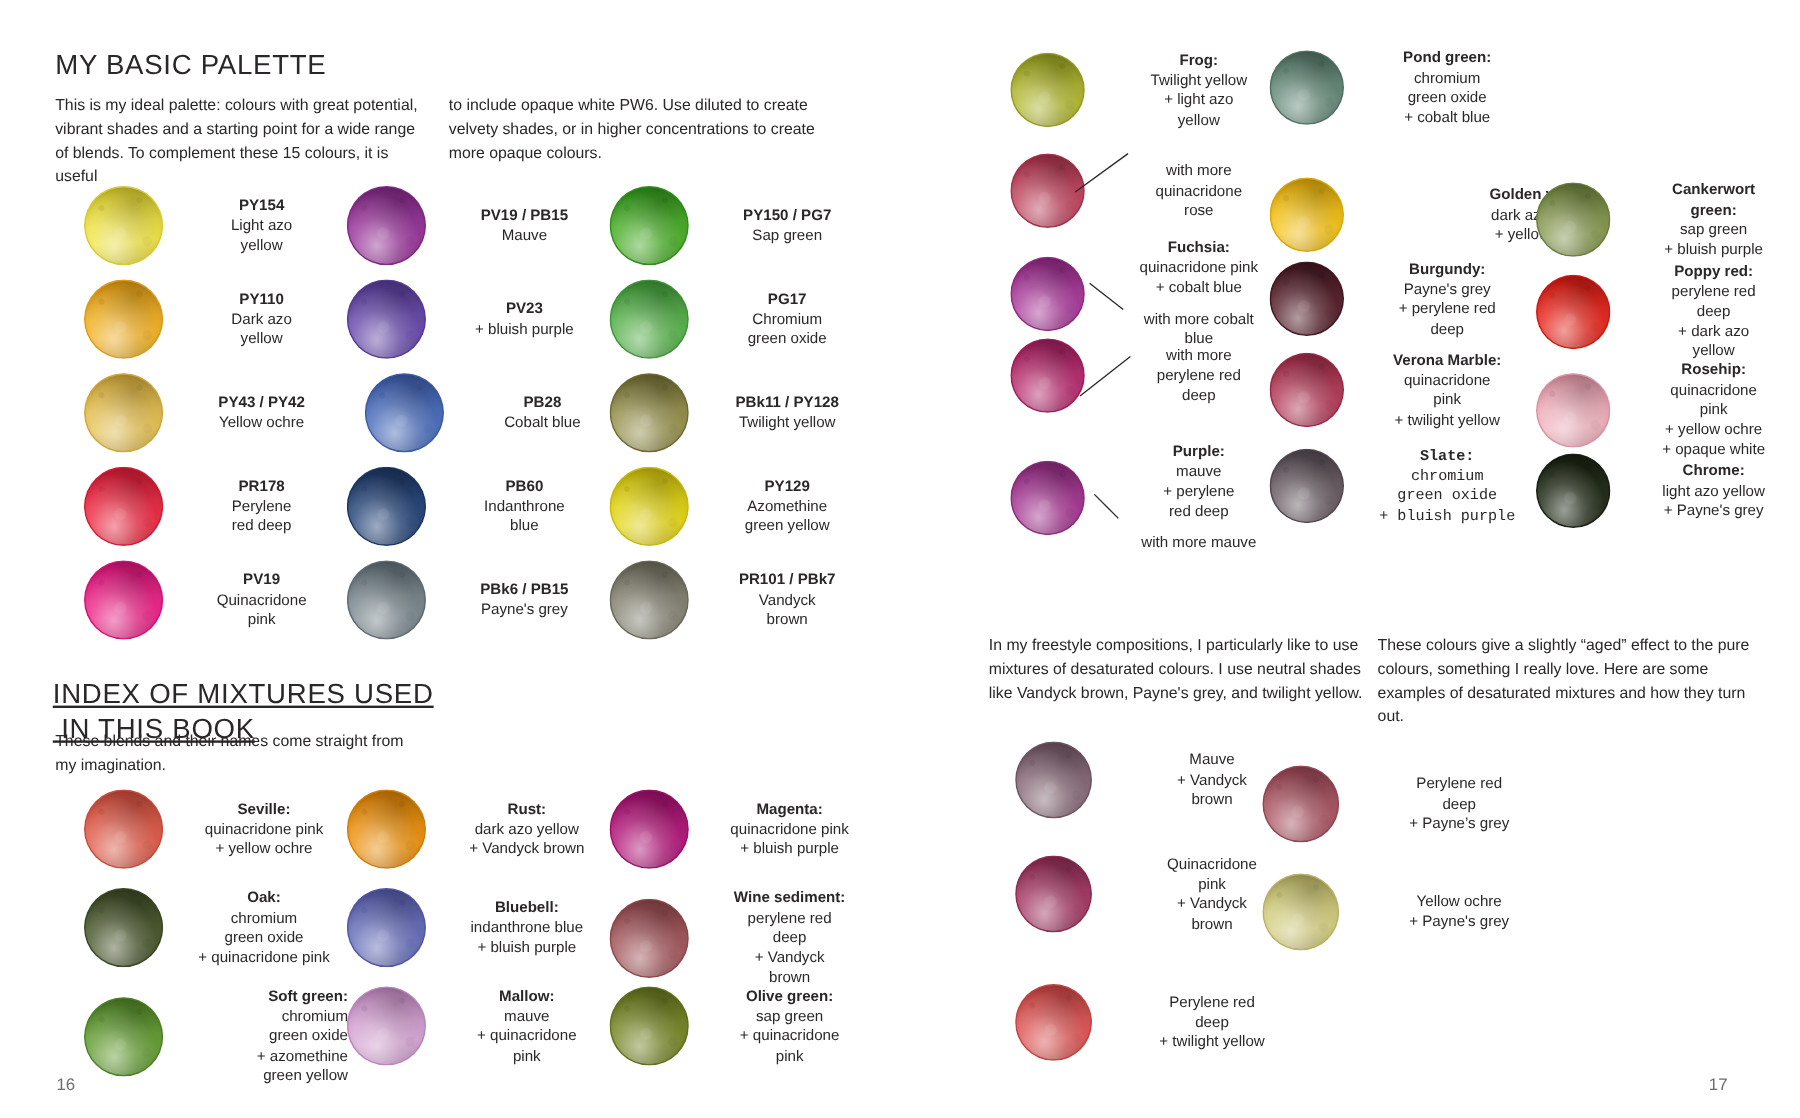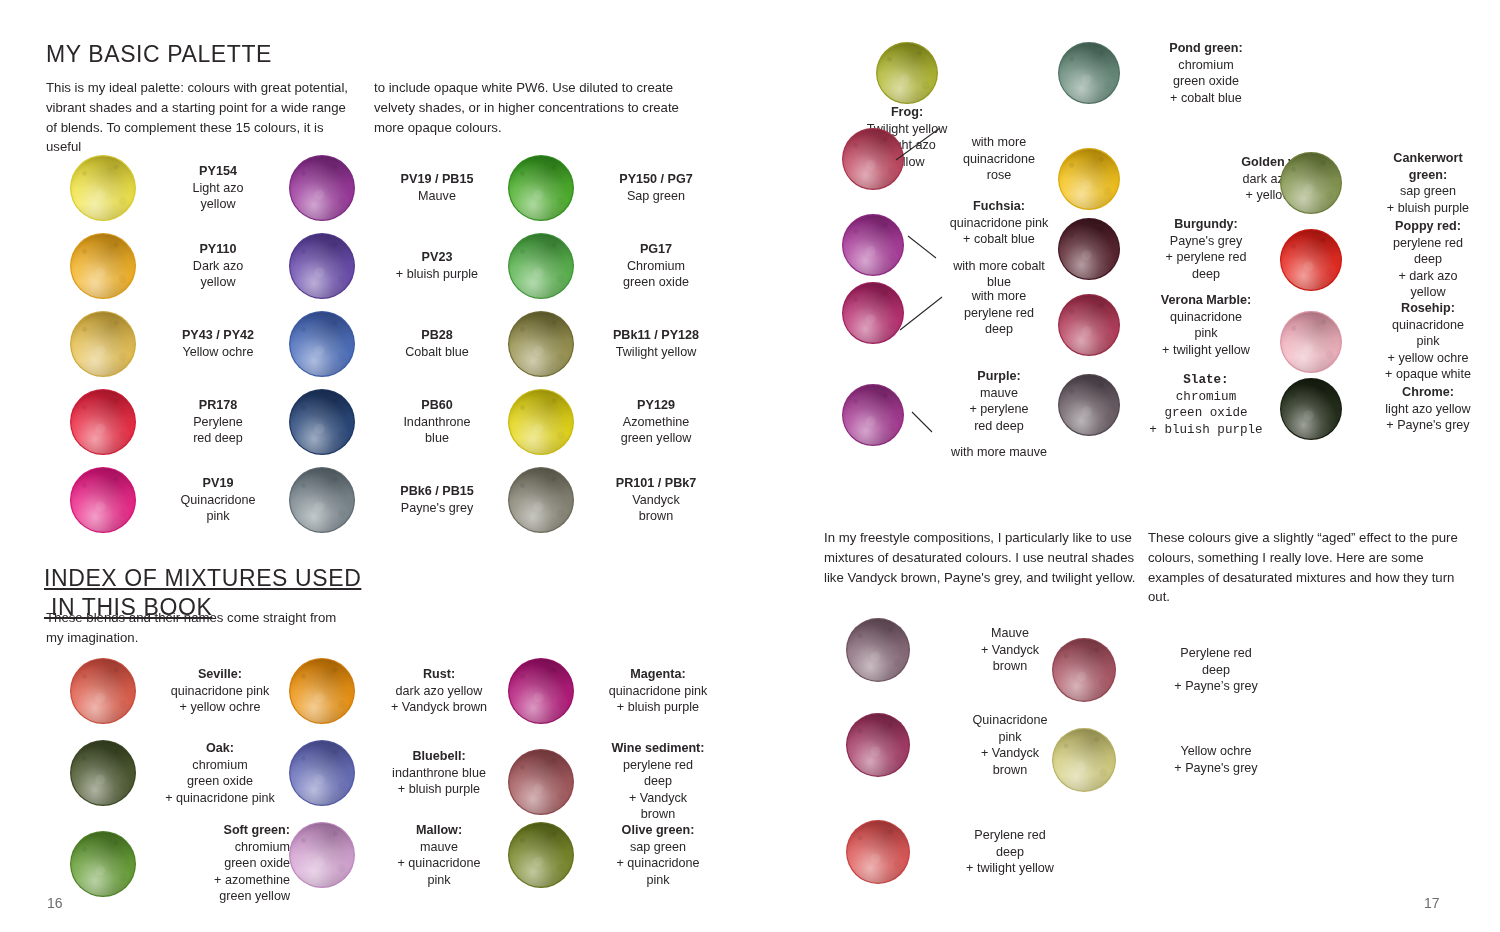--- a/index.html
+++ b/index.html
@@ -137,21 +137,21 @@
         <div style="width: 16px;"></div>
         <div class="caption" style="width: 132px;"><div class="nm">PV19 / PB15</div><div>Mauve</div></div>
       </div>
       <div class="swatch-row" style="left: 289px; top: 233px;">
         <div class="swatch" style="width: 66px; height: 66px; background: radial-gradient(at 38% 76%, rgba(255, 255, 255, 0.55) 0%, rgba(255, 255, 255, 0.18) 34%, rgba(255, 255, 255, 0) 62%), radial-gradient(at 62% 22%, rgba(0, 0, 0, 0.22) 0%, rgba(0, 0, 0, 0.05) 48%, rgba(0, 0, 0, 0) 72%), linear-gradient(175deg, rgb(84, 58, 146) 0%, rgb(109, 79, 176) 48%, rgb(109, 79, 176) 70%, rgb(85, 62, 137) 100%); box-shadow: rgb(84, 58, 146) 0px 0px 0px 1.2px inset, rgba(0, 0, 0, 0.22) 0px 4px 9px -3px inset;">
           <span class="grain" style="background: radial-gradient(circle at 22% 28%, rgba(0, 0, 0, 0.12) 0px, rgba(0, 0, 0, 0.12) 2px, rgba(0, 0, 0, 0) 3px), radial-gradient(circle at 70% 18%, rgba(0, 0, 0, 0.1) 0px, rgba(0, 0, 0, 0.1) 2px, rgba(0, 0, 0, 0) 3px), radial-gradient(circle at 46% 60%, rgba(255, 255, 255, 0.16) 0px, rgba(255, 255, 255, 0.16) 4px, rgba(255, 255, 255, 0) 6px), radial-gradient(circle at 80% 70%, rgba(0, 0, 0, 0.07) 0px, rgba(0, 0, 0, 0.07) 3px, rgba(0, 0, 0, 0) 5px);"></span>
         </div>
         <div style="width: 16px;"></div>
         <div class="caption" style="width: 132px;"><div class="nm">PV23</div><div>+ bluish purple</div></div>
       </div>
-      <div class="swatch-row" style="left: 289px; top: 311px;">
+      <div class="swatch-row" style="left: 304px; top: 311px;">
         <div class="swatch" style="width: 66px; height: 66px; background: radial-gradient(at 38% 76%, rgba(255, 255, 255, 0.55) 0%, rgba(255, 255, 255, 0.18) 34%, rgba(255, 255, 255, 0) 62%), radial-gradient(at 62% 22%, rgba(0, 0, 0, 0.22) 0%, rgba(0, 0, 0, 0.05) 48%, rgba(0, 0, 0, 0) 72%), linear-gradient(175deg, rgb(60, 90, 166) 0%, rgb(79, 114, 192) 48%, rgb(79, 114, 192) 70%, rgb(62, 89, 150) 100%); box-shadow: rgb(60, 90, 166) 0px 0px 0px 1.2px inset, rgba(0, 0, 0, 0.22) 0px 4px 9px -3px inset;">
           <span class="grain" style="background: radial-gradient(circle at 22% 28%, rgba(0, 0, 0, 0.12) 0px, rgba(0, 0, 0, 0.12) 2px, rgba(0, 0, 0, 0) 3px), radial-gradient(circle at 70% 18%, rgba(0, 0, 0, 0.1) 0px, rgba(0, 0, 0, 0.1) 2px, rgba(0, 0, 0, 0) 3px), radial-gradient(circle at 46% 60%, rgba(255, 255, 255, 0.16) 0px, rgba(255, 255, 255, 0.16) 4px, rgba(255, 255, 255, 0) 6px), radial-gradient(circle at 80% 70%, rgba(0, 0, 0, 0.07) 0px, rgba(0, 0, 0, 0.07) 3px, rgba(0, 0, 0, 0) 5px);"></span>
         </div>
         <div style="width: 16px;"></div>
         <div class="caption" style="width: 132px;"><div class="nm">PB28</div><div>Cobalt blue</div></div>
       </div>
       <div class="swatch-row" style="left: 289px; top: 389px;">
         <div class="swatch" style="width: 66px; height: 66px; background: radial-gradient(at 38% 76%, rgba(255, 255, 255, 0.55) 0%, rgba(255, 255, 255, 0.18) 34%, rgba(255, 255, 255, 0) 62%), radial-gradient(at 62% 22%, rgba(0, 0, 0, 0.22) 0%, rgba(0, 0, 0, 0.05) 48%, rgba(0, 0, 0, 0) 72%), linear-gradient(175deg, rgb(29, 53, 96) 0%, rgb(43, 74, 125) 48%, rgb(43, 74, 125) 70%, rgb(34, 58, 97) 100%); box-shadow: rgb(29, 53, 96) 0px 0px 0px 1.2px inset, rgba(0, 0, 0, 0.22) 0px 4px 9px -3px inset;">
           <span class="grain" style="background: radial-gradient(circle at 22% 28%, rgba(0, 0, 0, 0.12) 0px, rgba(0, 0, 0, 0.12) 2px, rgba(0, 0, 0, 0) 3px), radial-gradient(circle at 70% 18%, rgba(0, 0, 0, 0.1) 0px, rgba(0, 0, 0, 0.1) 2px, rgba(0, 0, 0, 0) 3px), radial-gradient(circle at 46% 60%, rgba(255, 255, 255, 0.16) 0px, rgba(255, 255, 255, 0.16) 4px, rgba(255, 255, 255, 0) 6px), radial-gradient(circle at 80% 70%, rgba(0, 0, 0, 0.07) 0px, rgba(0, 0, 0, 0.07) 3px, rgba(0, 0, 0, 0) 5px);"></span>
         </div>
@@ -289,21 +289,21 @@
         <div style="width: 14px;"></div>
         <div class="caption" style="width: 140px;"><div class="nm">Olive green:</div><div>sap green
 + quinacridone
 pink</div></div>
       </div>
     </div>
 
   <div class="page-num" style="left:47px; top:895px;">16</div>
 
   <div id="right-mixtures-grid">
-      <div class="swatch-row" style="left: 842px; top: 42px; flex-direction: column;">
+      <div class="swatch-row" style="left: 842px; top: 42px;">
         <div class="swatch" style="width: 62px; height: 62px; background: radial-gradient(at 38% 76%, rgba(255, 255, 255, 0.55) 0%, rgba(255, 255, 255, 0.18) 34%, rgba(255, 255, 255, 0) 62%), radial-gradient(at 62% 22%, rgba(0, 0, 0, 0.22) 0%, rgba(0, 0, 0, 0.05) 48%, rgba(0, 0, 0, 0) 72%), linear-gradient(175deg, rgb(146, 154, 31) 0%, rgb(181, 187, 54) 48%, rgb(181, 187, 54) 70%, rgb(141, 146, 42) 100%); box-shadow: rgb(146, 154, 31) 0px 0px 0px 1.2px inset, rgba(0, 0, 0, 0.22) 0px 4px 9px -3px inset;">
           <span class="grain" style="background: radial-gradient(circle at 22% 28%, rgba(0, 0, 0, 0.12) 0px, rgba(0, 0, 0, 0.12) 2px, rgba(0, 0, 0, 0) 3px), radial-gradient(circle at 70% 18%, rgba(0, 0, 0, 0.1) 0px, rgba(0, 0, 0, 0.1) 2px, rgba(0, 0, 0, 0) 3px), radial-gradient(circle at 46% 60%, rgba(255, 255, 255, 0.16) 0px, rgba(255, 255, 255, 0.16) 4px, rgba(255, 255, 255, 0) 6px), radial-gradient(circle at 80% 70%, rgba(0, 0, 0, 0.07) 0px, rgba(0, 0, 0, 0.07) 3px, rgba(0, 0, 0, 0) 5px);"></span>
         </div>
         <div style="width: 30px;"></div>
         <div style="width: 130px;">
           <div class="caption" style="width: 130px;"><div class="nm">Frog:</div><div>Twilight yellow
 + light azo
 yellow</div></div>
         </div>
       </div>

